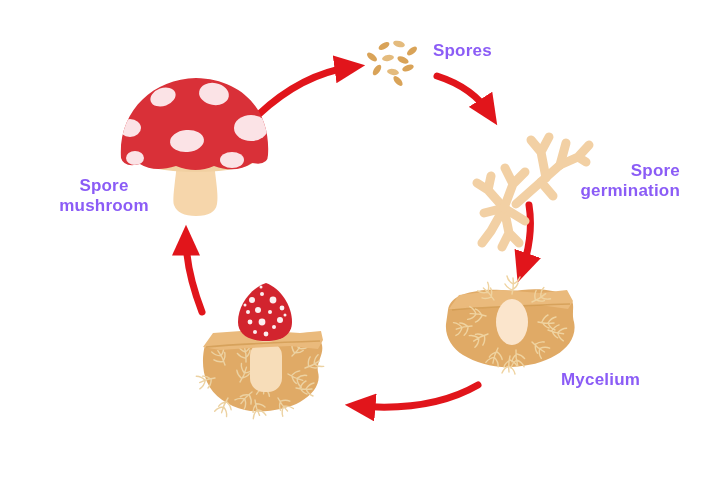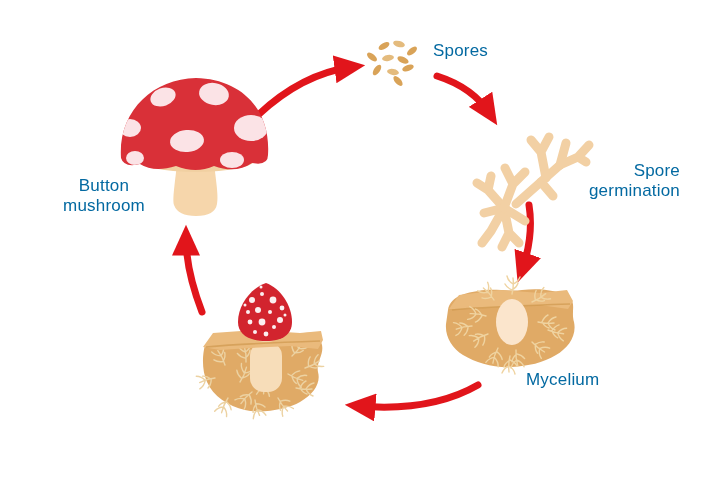--- a/index.html
+++ b/index.html
@@ -6,30 +6,30 @@
   #stage{
     position:relative;
     width:707px;height:478px;
     background:#ffffff;
     overflow:hidden;
     font-family:"Liberation Sans",sans-serif;
   }
   #art{position:absolute;left:0;top:0;}
   .label{
     position:absolute;
-    font-weight:normal;
+    font-weight:bold;
     font-size:17px;
     line-height:1.18;
-    color:#0369a1;
+    color:#8b5cf6;
     letter-spacing:0.2px;
   }
   .lbl-mature{left:36px;top:176px;width:136px;text-align:center;}
   .lbl-spores{left:433px;top:41px;white-space:nowrap;}
   .lbl-germination{left:556px;top:161px;width:124px;text-align:right;}
-  .lbl-mycelium{left:526px;top:370px;white-space:nowrap;}
+  .lbl-mycelium{left:561px;top:370px;white-space:nowrap;}
   .lbl-button{left:87px;top:390px;white-space:nowrap;}
 </style>
 </head>
 <body>
 
 <div id="stage">
 
   <svg id="art" width="707" height="478" viewBox="0 0 707 478">
     <defs>
       <marker id="ah" markerUnits="strokeWidth" markerWidth="4.6" markerHeight="4" refX="2.5" refY="2" orient="auto">
@@ -171,21 +171,21 @@
         <ellipse cx="214" cy="94" rx="15" ry="11" transform="rotate(10 214 94)"></ellipse>
         <ellipse cx="130" cy="128" rx="11" ry="9"></ellipse>
         <ellipse cx="251" cy="128" rx="17" ry="13"></ellipse>
         <ellipse cx="187" cy="141" rx="17" ry="11" transform="rotate(-5 187 141)"></ellipse>
         <ellipse cx="232" cy="160" rx="12" ry="8"></ellipse>
         <ellipse cx="135" cy="158" rx="9" ry="7"></ellipse>
       </g>
     </g>
   </svg>
 
-  <div class="label lbl-mature">Button mushroom</div>
+  <div class="label lbl-mature">Spore mushroom</div>
 
   <div class="label lbl-spores">Spores</div>
 
   <div class="label lbl-germination">Spore germination</div>
 
   <div class="label lbl-mycelium">Mycelium</div>
 
 </div>
 
 </body></html>

